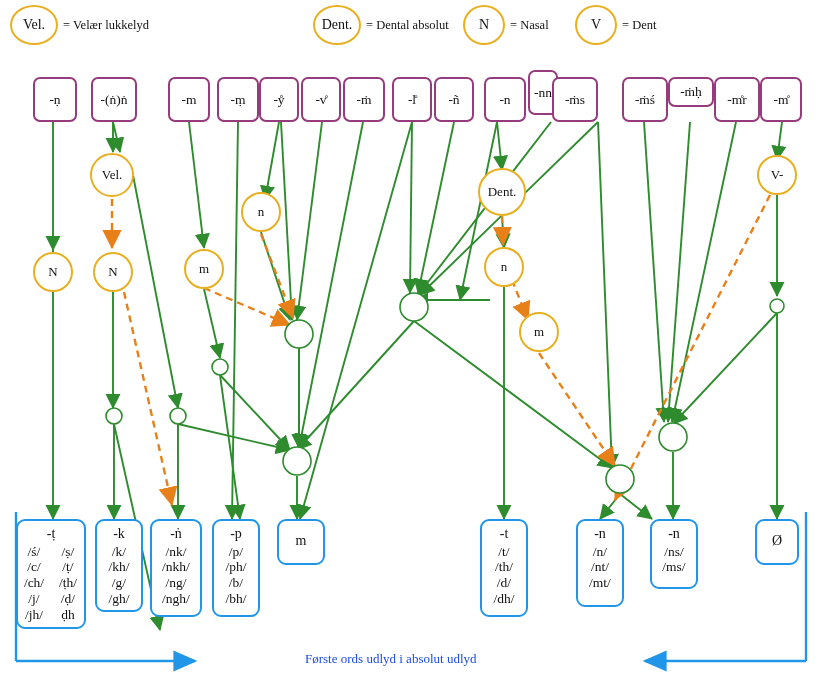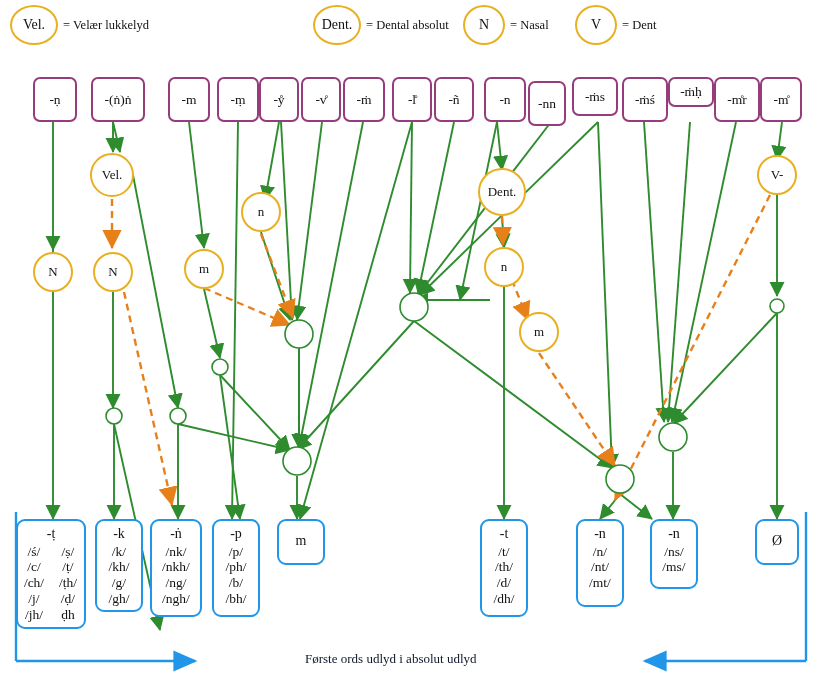--- a/index.html
+++ b/index.html
@@ -25,21 +25,21 @@
   
   .bbox{position:absolute;border:2.2px solid #2196E8;border-radius:9px;background:#fff;
         box-sizing:border-box;display:flex;flex-direction:column;align-items:center;
         justify-content:flex-start;padding-top:5px;font-size:13.5px;color:#111;line-height:1.18;}
   .bbox .hd{font-size:14px;margin-bottom:1px;}
   .bbox .ln{font-size:13.5px;white-space:pre;}
   .bbox.center{justify-content:center;padding-top:0;}
   .pairrow{display:flex;gap:4px;}
   .pairrow span{display:inline-block;min-width:30px;text-align:center;}
   
-  .caption{position:absolute;font-size:13px;color:#0f172a;white-space:nowrap;}
+  .caption{position:absolute;font-size:13px;color:#1d4ed8;white-space:nowrap;}
 </style>
 </head>
 <body>
 
 <div id="stage">
 
   <div class="legend">
       <div class="lg-item" style="left: 10px;">
         <div class="lg-ell wide">Vel.</div>
         <div class="lg-txt">= Velær lukkelyd</div>
@@ -142,31 +142,31 @@
         <circle cx="297" cy="461" r="14" fill="#fff" stroke="#2E8B2E" stroke-width="1.6"></circle>
         <circle cx="414" cy="307" r="14" fill="#fff" stroke="#2E8B2E" stroke-width="1.6"></circle>
         <circle cx="620" cy="479" r="14" fill="#fff" stroke="#2E8B2E" stroke-width="1.6"></circle>
         <circle cx="673" cy="437" r="14" fill="#fff" stroke="#2E8B2E" stroke-width="1.6"></circle>
         <circle cx="777" cy="306" r="7" fill="#fff" stroke="#2E8B2E" stroke-width="1.6"></circle>
       </g>
   </svg>
 
   <div id="layer-top">
       <div class="tbox" style="left: 33px; top: 77px; width: 44px; height: 45px;">-ṇ</div>
-      <div class="tbox" style="left: 91px; top: 77px; width: 54px; height: 45px;">-(ṅ)ṅ</div>
+      <div class="tbox" style="left: 91px; top: 77px; width: 46px; height: 45px;">-(ṅ)ṅ</div>
       <div class="tbox" style="left: 168px; top: 77px; width: 42px; height: 45px;">-m</div>
       <div class="tbox" style="left: 217px; top: 77px; width: 42px; height: 45px;">-ṃ</div>
       <div class="tbox" style="left: 259px; top: 77px; width: 40px; height: 45px;">-ẙ</div>
       <div class="tbox" style="left: 301px; top: 77px; width: 40px; height: 45px;">-v̊</div>
       <div class="tbox" style="left: 343px; top: 77px; width: 42px; height: 45px;">-ṁ</div>
       <div class="tbox" style="left: 392px; top: 77px; width: 40px; height: 45px;">-l̊</div>
       <div class="tbox" style="left: 434px; top: 77px; width: 40px; height: 45px;">-ñ</div>
       <div class="tbox" style="left: 484px; top: 77px; width: 42px; height: 45px;">-n</div>
-      <div class="tbox" style="left: 528px; top: 81px; width: 38px; height: 45px;">-nn</div>
-      <div class="tbox" style="left: 572px; top: 77px; width: 46px; height: 39px;">-ṁs</div>
+      <div class="tbox" style="left: 528px; top: 70px; width: 30px; height: 45px;">-nn</div>
+      <div class="tbox" style="left: 552px; top: 77px; width: 46px; height: 45px;">-ṁs</div>
       <div class="tbox" style="left: 622px; top: 77px; width: 46px; height: 45px;">-ṁś</div>
       <div class="tbox" style="left: 668px; top: 77px; width: 46px; height: 30px;">-ṁḥ</div>
       <div class="tbox" style="left: 714px; top: 77px; width: 46px; height: 45px;">-m̊r</div>
       <div class="tbox" style="left: 760px; top: 77px; width: 42px; height: 45px;">-m̊</div>
     </div>
   <div id="layer-circ">
       <div class="ynode" style="left: 90px; top: 153px; width: 44px; height: 44px;">Vel.</div>
       <div class="ynode" style="left: 478px; top: 168px; width: 48px; height: 48px;">Dent.</div>
       <div class="ynode" style="left: 757px; top: 155px; width: 40px; height: 40px;">V-</div>
       <div class="ynode" style="left: 33px; top: 252px; width: 40px; height: 40px;">N</div>

